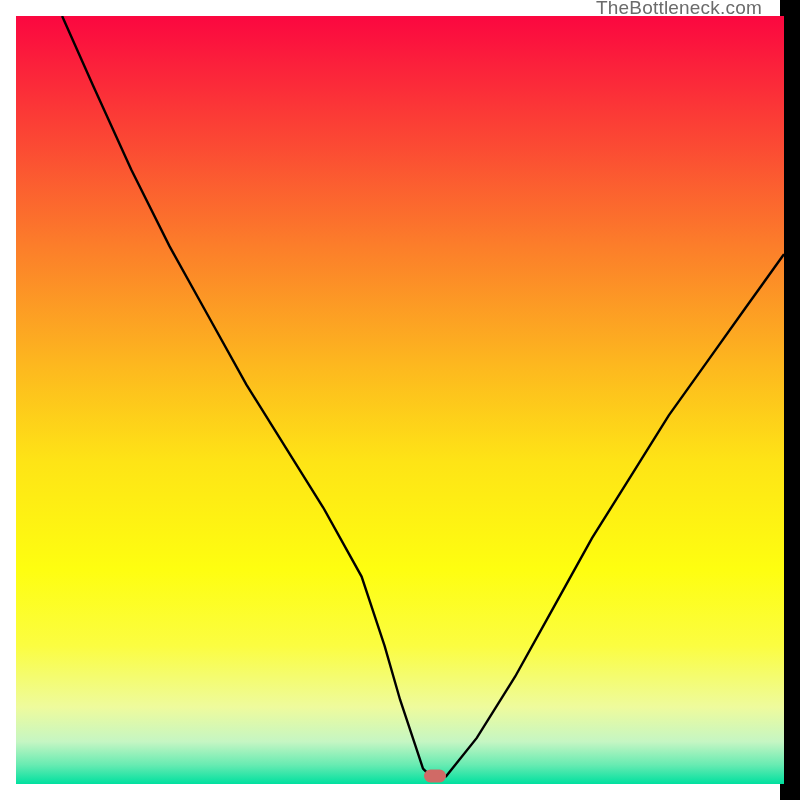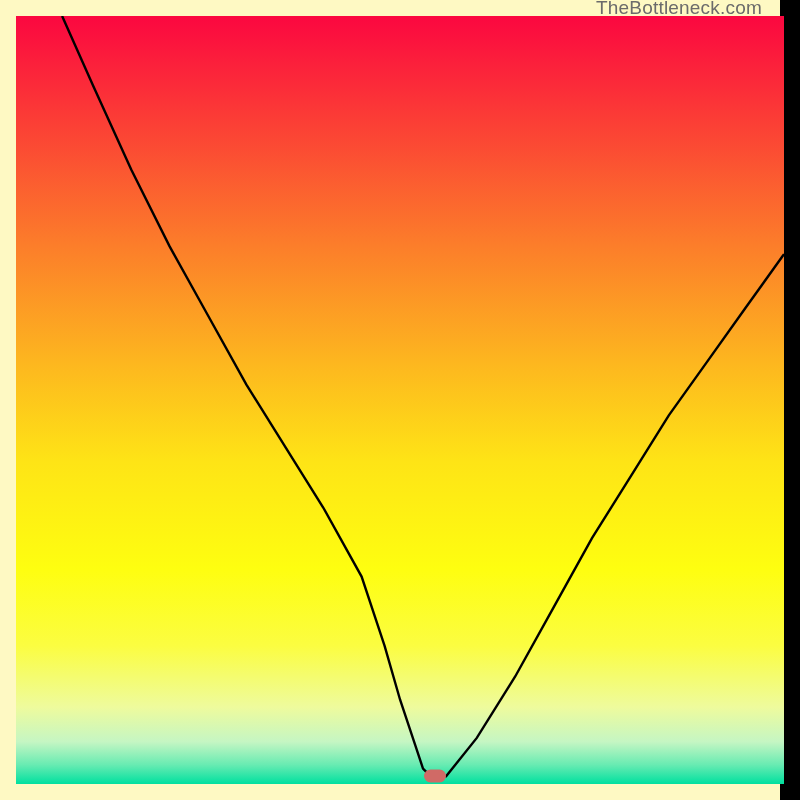--- a/index.html
+++ b/index.html
@@ -8,21 +8,21 @@
     width: 800px;
     height: 800px;
     background: #000;
     overflow: hidden;
     font-family: Arial, Helvetica, sans-serif;
   }
   .frame {
     position: absolute;
     left: 0; top: 0;
     width: 780px; height: 800px;
-    background: #fef9c3;
+    background: #ffffff;
   }
   .plot {
     position: absolute;
     left: 16px;
     top: 16px;
     width: 768px;
     height: 768px;
     overflow: hidden;
   }
   .gradient-bg {

